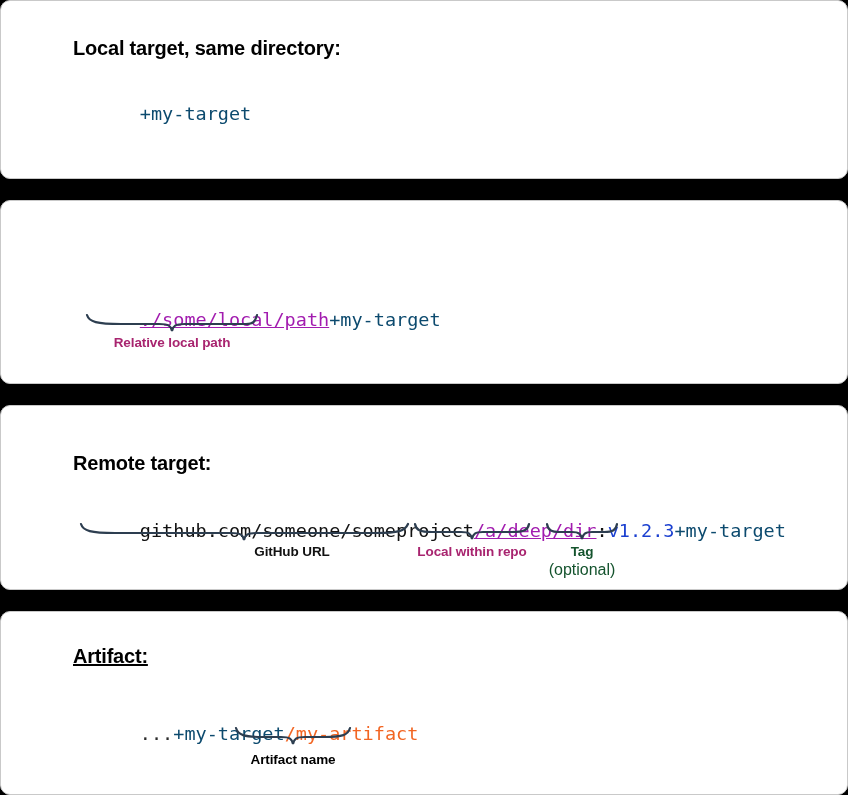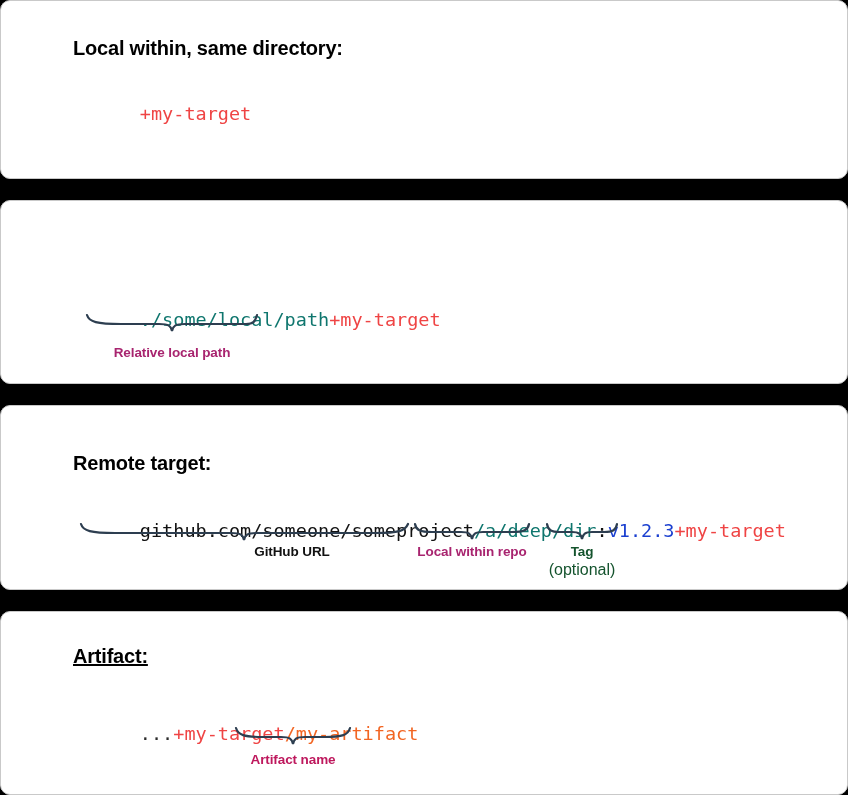--- a/index.html
+++ b/index.html
@@ -48,22 +48,22 @@
 
   .codeline {
     position: absolute;
     left: 72px;
     font-family: "DejaVu Sans Mono", "Liberation Mono", monospace;
     font-size: 18.5px;
     white-space: pre;
     letter-spacing: 0px;
   }
 
-  .c-green   { color: #ef4444; }
-  .c-magenta { color: #0f766e; }
+  .c-green   { color: #0c4a6e; }
+  .c-magenta { color: #a21caf; text-decoration: underline; }
   .c-black   { color: #111111; }
   .c-blue    { color: #1a3fd0; }
   .c-orange  { color: #f26522; }
   .c-gray    { color: #2b2b2b; }
 
   .brace-layer {
     position: absolute;
     left: 0;
     top: 0;
     width: 848px;
@@ -85,46 +85,46 @@
     position: absolute;
     font-size: 16px;
     font-weight: normal;
     text-align: left;
     white-space: nowrap;
     transform: translateX(-50%);
   }
   .a-magenta { color: #a8246f; }
   .a-black   { color: #111111; }
   .a-blue    { color: #14532d; }
-  .a-orange  { color: #be185d; }
+  .a-orange  { color: #000000; }
 </style>
 </head>
 <body>
 
 <div class="stack">
 
   <div class="panel panel-1">
-    <div class="heading" style="top:36px;">Local within, same directory:</div>
+    <div class="heading" style="top:36px;">Local target, same directory:</div>
     <div class="codeline" style="top:81px;">
       <span class="c-green">+my-target</span>
     </div>
   </div>
 
   <div class="gap"></div>
 
   <div class="panel panel-2">
     <div class="codeline" style="top:87px;">
       <span class="c-magenta">./some/local/path</span><span class="c-green">+my-target</span>
     </div>
     <div class="brace-layer">
       <svg width="848" height="189" viewBox="0 0 848 189" fill="none" xmlns="http://www.w3.org/2000/svg">
         <path d="M86 114 C 88 121, 96 123, 120 123 L 158 123 C 168 123, 170 125, 171 130 C 172 125, 174 123, 184 123 L 245 123 C 252 123, 254 121, 256 114" stroke="#2d3e50" stroke-width="2.2" stroke-linecap="round" fill="none"></path>
       </svg>
     </div>
-    <div class="anno a-magenta" style="left:171px; top:134px;margin-top:10px;">Relative local path</div>
+    <div class="anno a-magenta" style="left:171px; top:134px;">Relative local path</div>
   </div>
 
   <div class="gap"></div>
 
   <div class="panel panel-3">
     <div class="heading" style="top:46px;">Remote target:</div>
     <div class="codeline" style="top:93px;">
       <span class="c-black">github.com/someone/someproject</span><span class="c-magenta">/a/deep/dir</span><span class="c-black">:</span><span class="c-blue">v1.2.3</span><span class="c-green">+my-target</span>
     </div>
     <div class="brace-layer">

